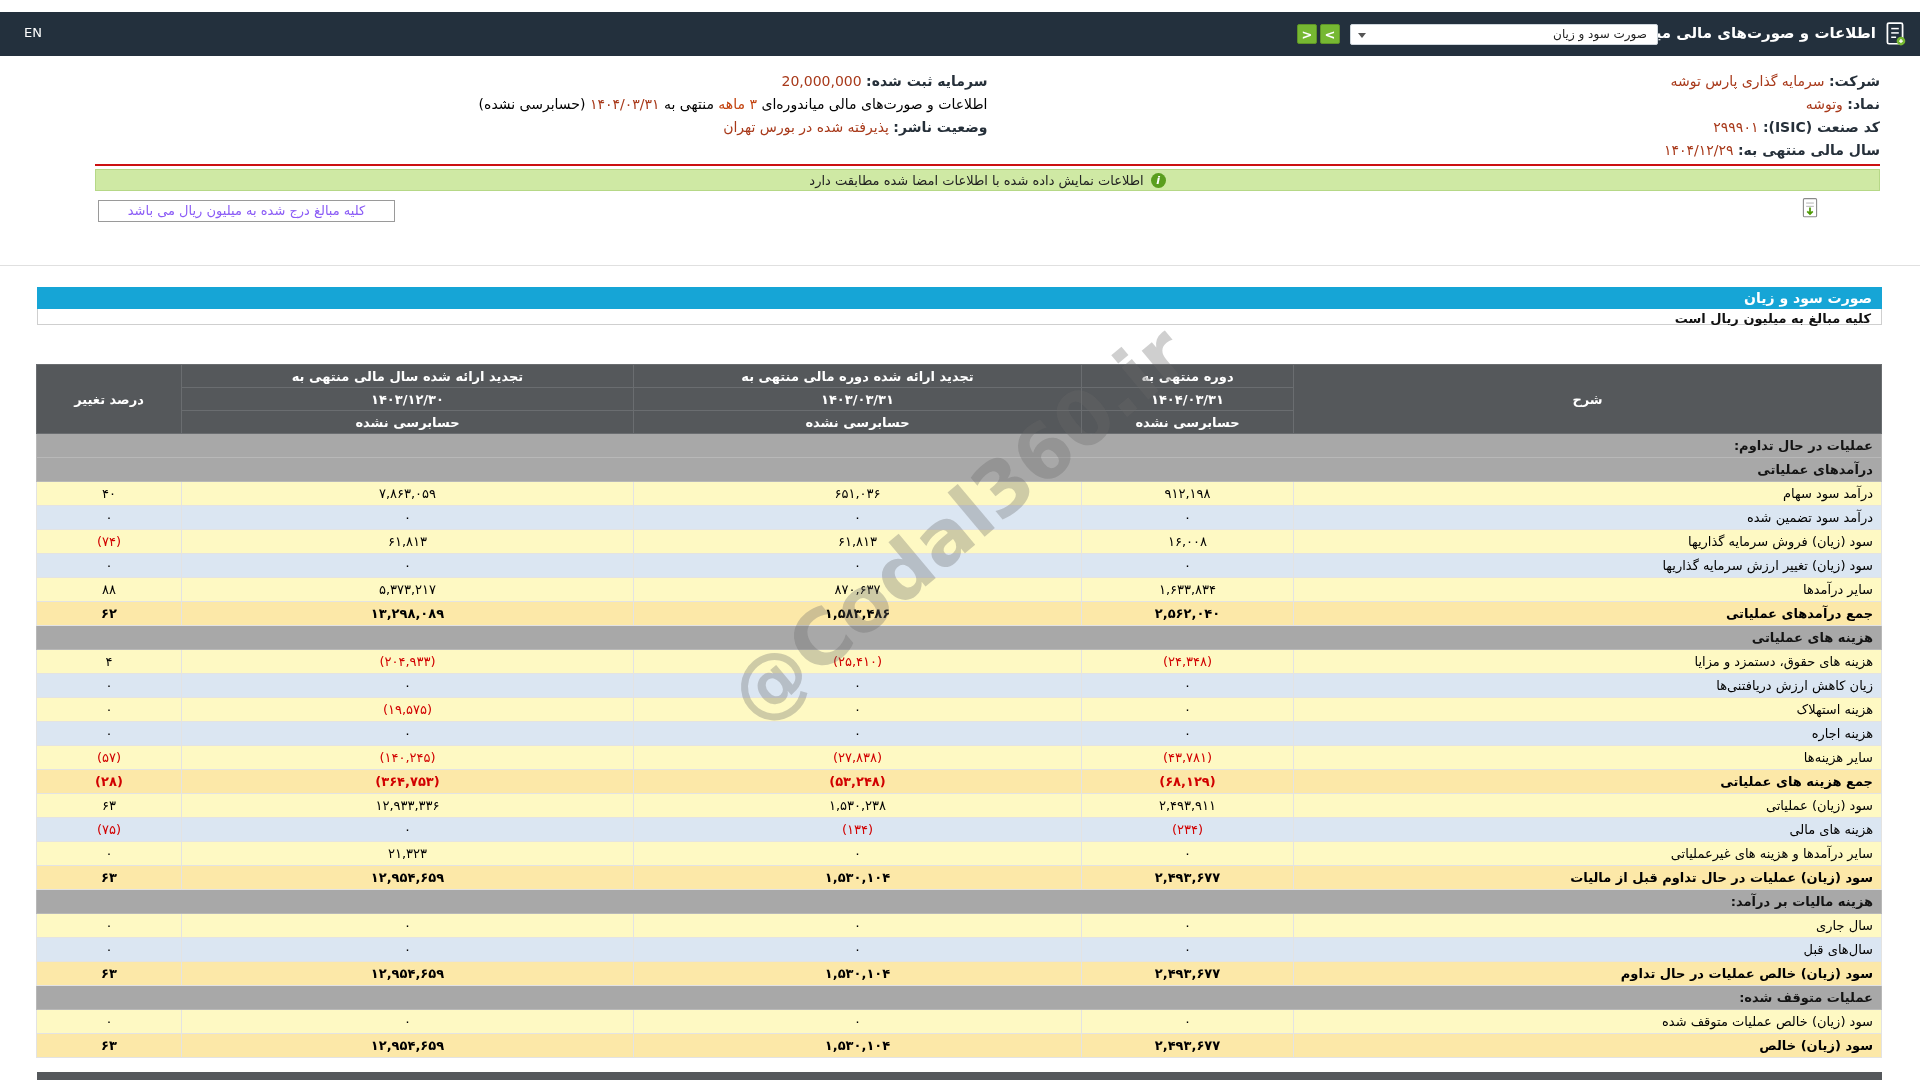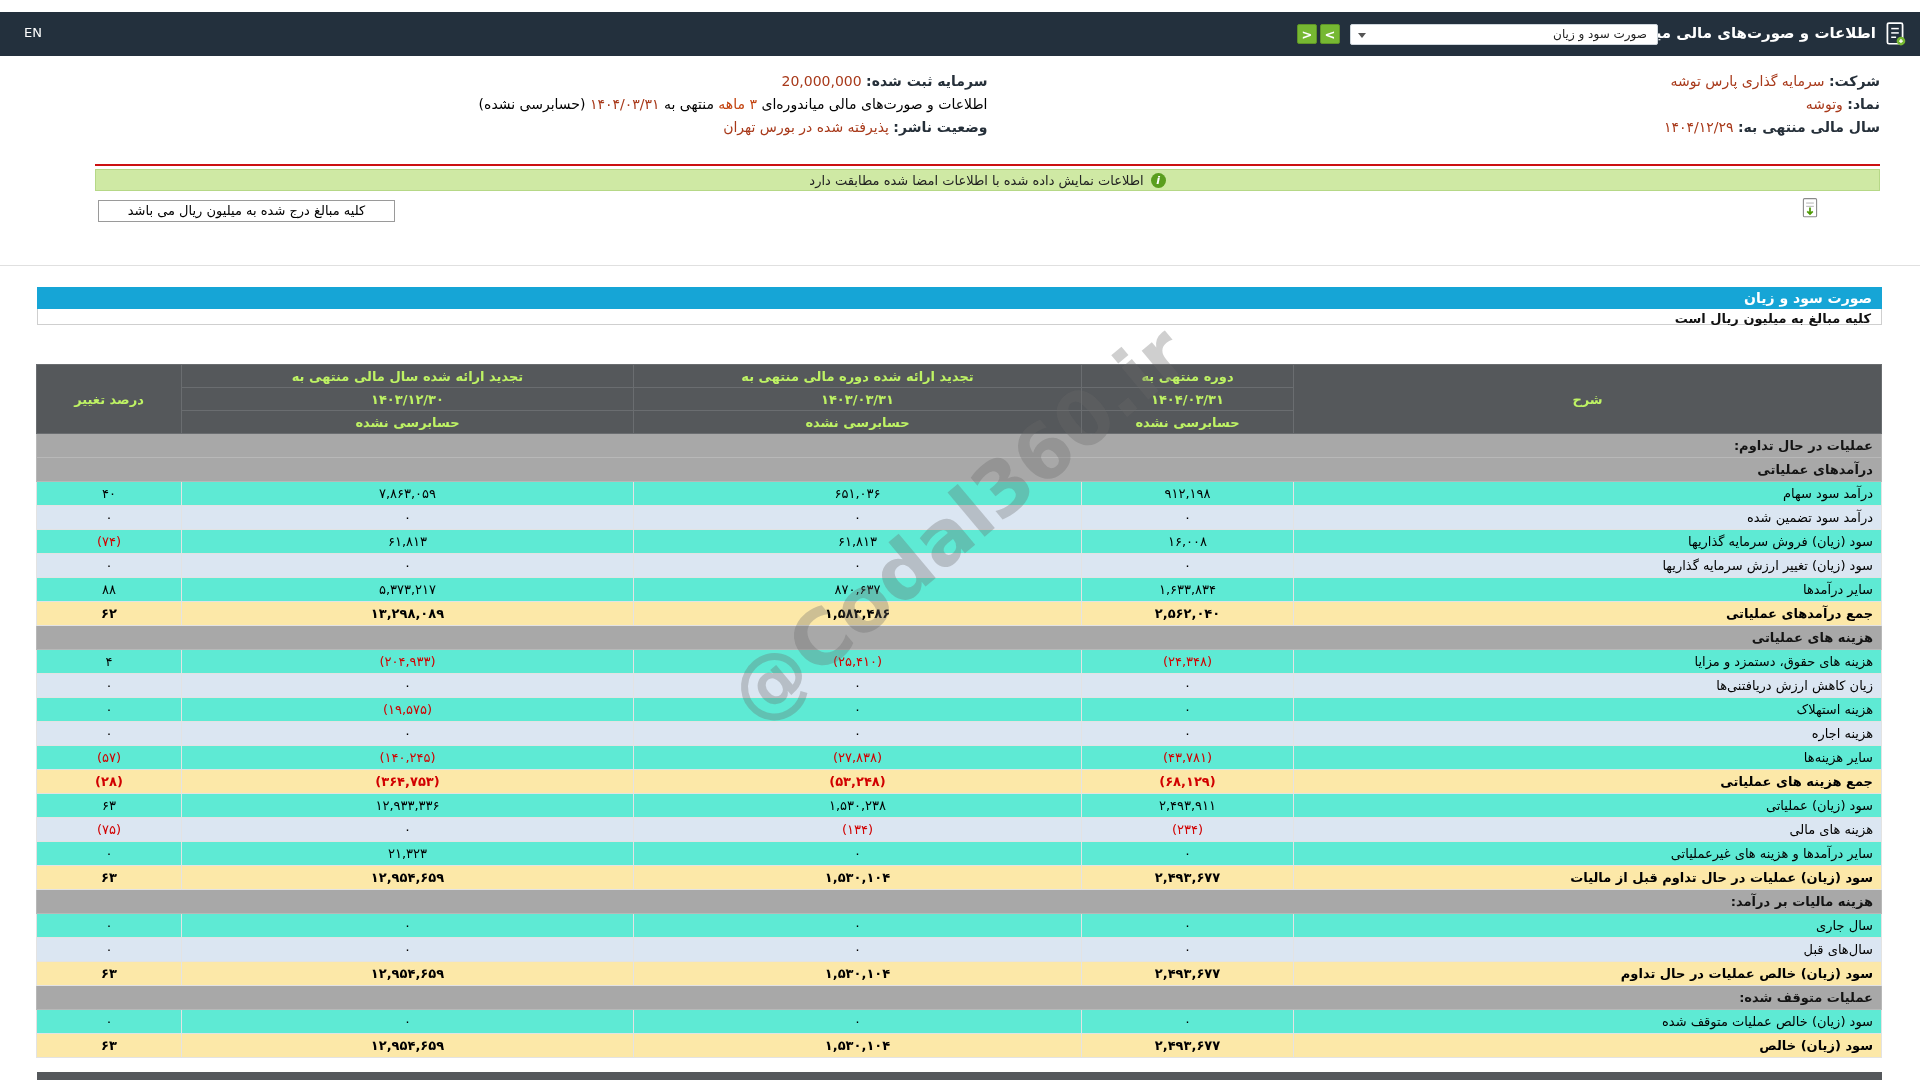--- a/index.html
+++ b/index.html
@@ -34,39 +34,39 @@
 
   
   .notice { position: absolute; top: 169px; right: 40px; width: 1785px; height: 22px; background: #cfe9a4;
     border: 1px solid #b6d887; display: flex; align-items: center; justify-content: center; gap: 7px;
     font-size: 13px; color: #222; }
   .info-icon { display: inline-block; width: 15px; height: 15px; border-radius: 50%; background: #5a9e1e;
     color: #fff; font-size: 11px; line-height: 15px; text-align: center; font-weight: bold; font-style: italic; }
 
   
   .units-button { position: absolute; top: 200px; left: 98px; width: 297px; height: 22px; background: #fff;
-    border: 1px solid #9a9a9a; font-size: 13px; color: #000000; text-align: center; line-height: 20px;
+    border: 1px solid #9a9a9a; font-size: 13px; color: #8b5cf6; text-align: center; line-height: 20px;
     cursor: pointer; font-family: inherit; }
   .export-icon { position: absolute; top: 197px; right: 99px; width: 22px; height: 22px; cursor: pointer; }
   .page-divider { position: absolute; top: 265px; left: 0; width: 1920px; border-top: 1px solid #e0e0e0; }
 
   
   .statement { position: absolute; top: 287px; right: 38px; width: 1845px; }
   .stmt-title-bar { height: 22px; background: #16a5d6; color: #fff; font-size: 14px; font-weight: bold;
     line-height: 22px; padding: 0 10px; }
   .stmt-units { height: 16px; background: #fff; border: 1px solid #cfcfcf; border-top: none; font-size: 13px;
     font-weight: bold; color: #111; line-height: 20px; padding: 0 10px; }
   .tbl-wrap { margin-top: 39px; }
   table.stmt-table { width: 1845px; border-collapse: collapse; table-layout: fixed; font-size: 13px; }
-  .stmt-table th { background: #55585b; color: #bef264; border: 1px solid #6a6d70; height: 23px;
+  .stmt-table th { background: #55585b; color: #ffffff; border: 1px solid #6a6d70; height: 23px;
     text-align: center; font-weight: bold; font-size: 13px; padding: 0 4px; }
   .stmt-table td { border: 1px solid #e3e3e3; height: 24px; padding: 0 8px; color: #000; }
   .stmt-table td.num { text-align: center; padding: 0 4px; }
   .stmt-table td.lbl { text-align: right; }
-  tr.white  td { background: #5eead4; margin-top: 44px; }
+  tr.white  td { background: #fef9c3; margin-top: 44px; }
   tr.blue   td { background: #dbe6f2; }
   tr.total  td { background: #fce8a8; font-weight: bold; }
   tr.section td { background: #a8a8a8; font-weight: bold; color: #141414; border-color: #b8b8b8; }
   .stmt-table td.neg { color: #d10000; }
 
   .next-bar { position: absolute; top: 1072px; right: 38px; width: 1845px; height: 14px; background: #55585b; }
 
   
   .watermark { position: absolute; left: 608px; top: 480px; width: 700px; text-align: center;
     font-size: 76px; font-weight: bold; color: rgba(105,105,105,0.32); transform: rotate(-40deg);
@@ -100,20 +100,24 @@
 
   <section class="company-info">
     <div class="info-col">
       <div class="info-row">
         <span class="info-lbl">شرکت:</span>
         <span class="info-val">سرمایه گذاری پارس توشه</span>
       </div>
       <div class="info-row">
         <span class="info-lbl">نماد:</span>
         <span class="info-val">وتوشه</span>
+      </div>
+      <div class="info-row">
+        <span class="info-lbl">کد صنعت (ISIC):</span>
+        <span class="info-val">۲۹۹۹۰۱</span>
       </div>
       <div class="info-row">
         <span class="info-lbl">سال مالی منتهی به:</span>
         <span class="info-val">۱۴۰۴/۱۲/۲۹</span>
       </div>
     </div>
     <div class="info-col">
       <div class="info-row">
         <span class="info-lbl">سرمایه ثبت شده:</span>
         <span class="info-val">20,000,000</span>

